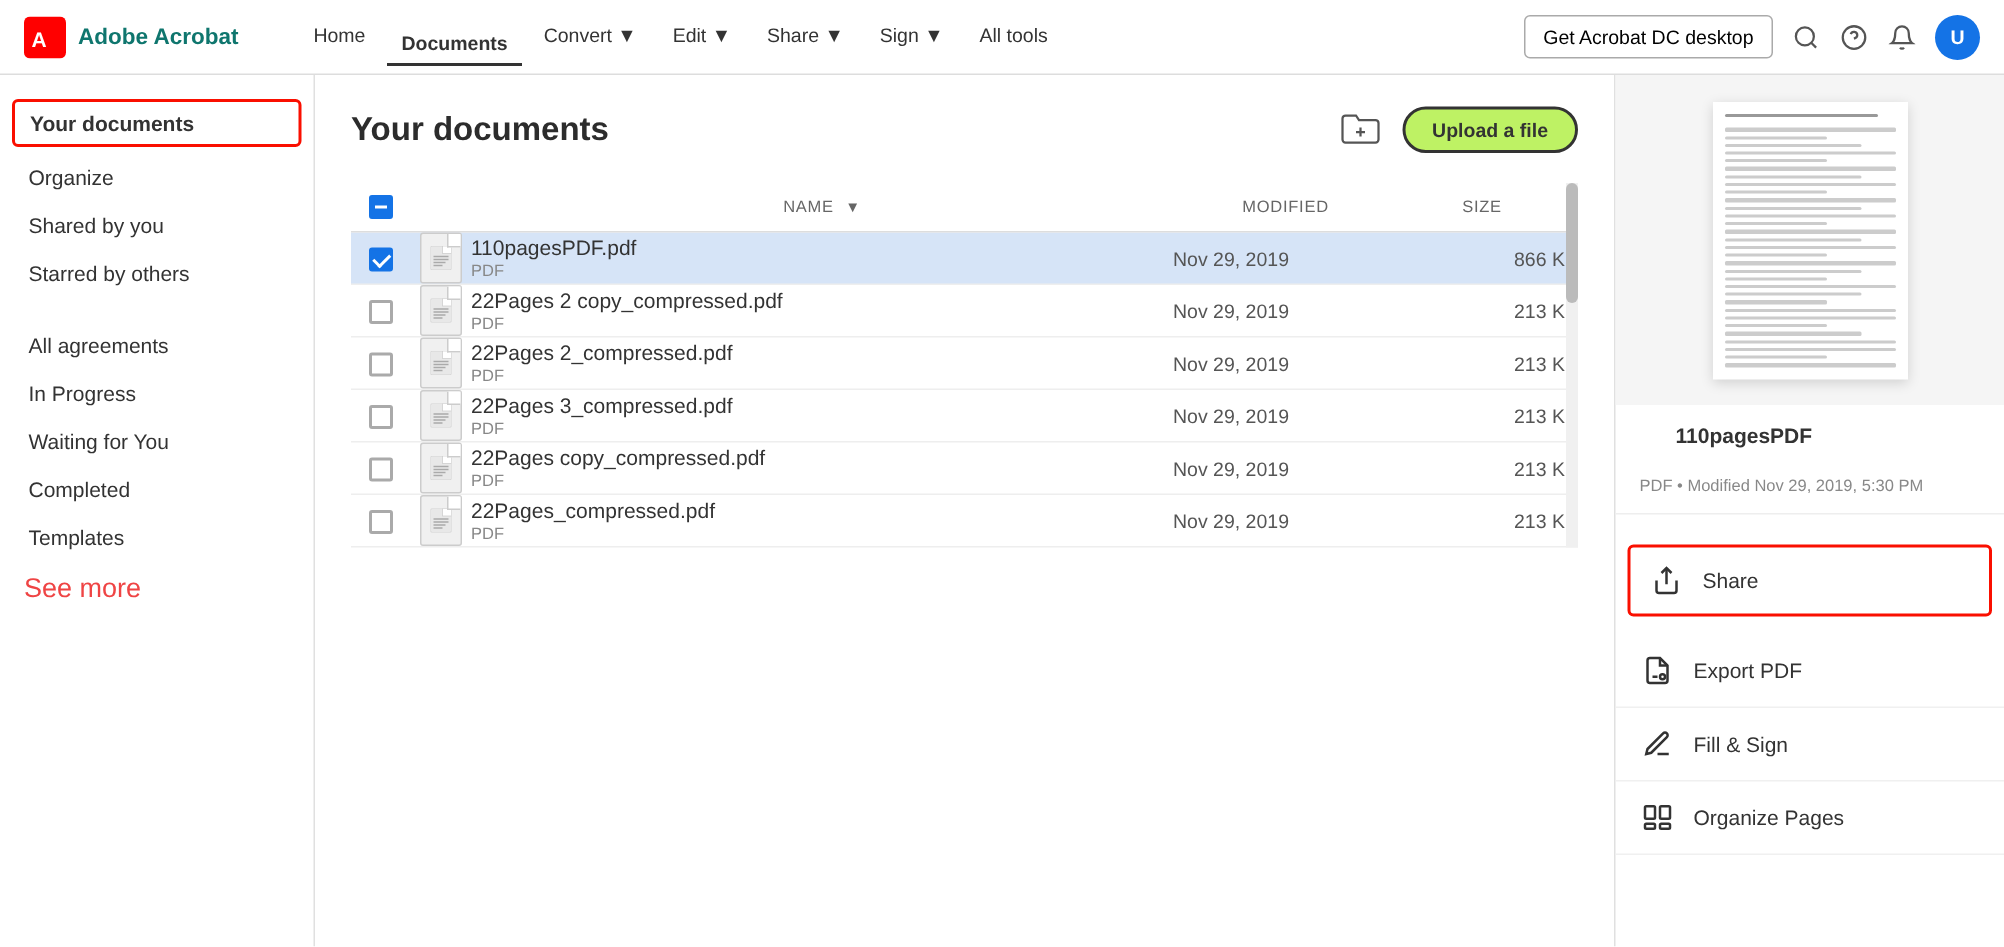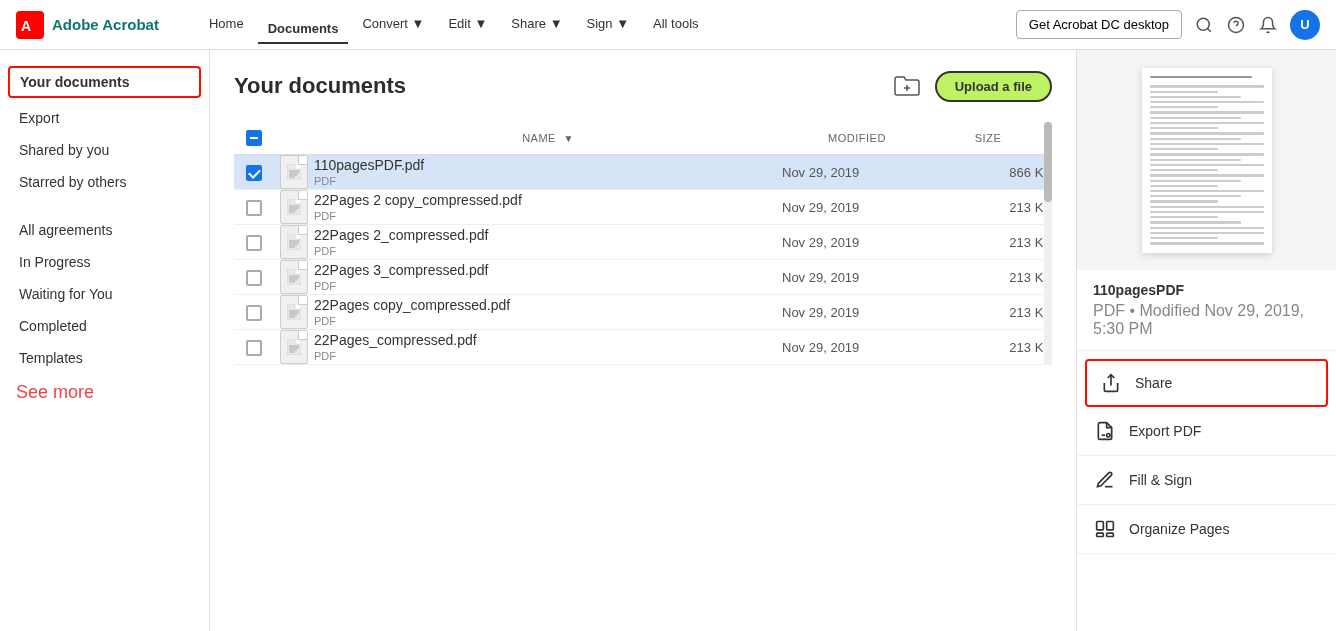--- a/index.html
+++ b/index.html
@@ -333,41 +333,42 @@
     .preview-line.title { height: 5px; background: #999; width: 90%; margin-bottom: 4px; }
 
     .file-info {
       padding: 12px 16px;
       border-bottom: 1px solid #eee;
     }
     .file-info-name {
       font-size: 14px;
       font-weight: 600;
       color: #333;
+      margin-left: 24px;
     }
     .file-info-meta {
-      font-size: 16px;
+      font-size: 11px;
       color: #888;
-      margin-top: 4px;
+      margin-top: 20px;
     }
 
     .panel-actions {
       padding: 8px 0;
     }
     .panel-action-item {
       display: flex;
       align-items: center;
       gap: 12px;
       padding: 12px 16px;
       cursor: pointer;
       border-bottom: 1px solid #f0f0f0;
     }
     .panel-action-item.highlighted {
       border: 2px solid #fa0f00;
-      margin: 0 8px;
+      margin: 12px 8px;
       border-radius: 4px;
       padding: 10px 12px;
       text-align: right;
     }
     .panel-action-icon {
       width: 24px;
       height: 24px;
       display: flex;
       align-items: center;
       justify-content: center;
@@ -459,21 +460,21 @@
   </div>
 </header>
 
 <div class="main-layout">
 
   <aside class="sidebar">
     <div class="sidebar-item active-outline" style="border: 2px solid #fa0f00; border-radius:4px; margin: 4px 8px; padding: 6px 10px; font-weight:600;">
       <span>Your documents</span>
     </div>
     <div class="sidebar-item">
-      <span>Export</span>
+      <span>Organize</span>
     </div>
     <div class="sidebar-item">
       <span>Shared by you</span>
     </div>
     <div class="sidebar-item">
       <span>Starred by others</span>
     </div>
     <div class="sidebar-section-gap"></div>
     <div class="sidebar-item">
       <span>All agreements</span>

